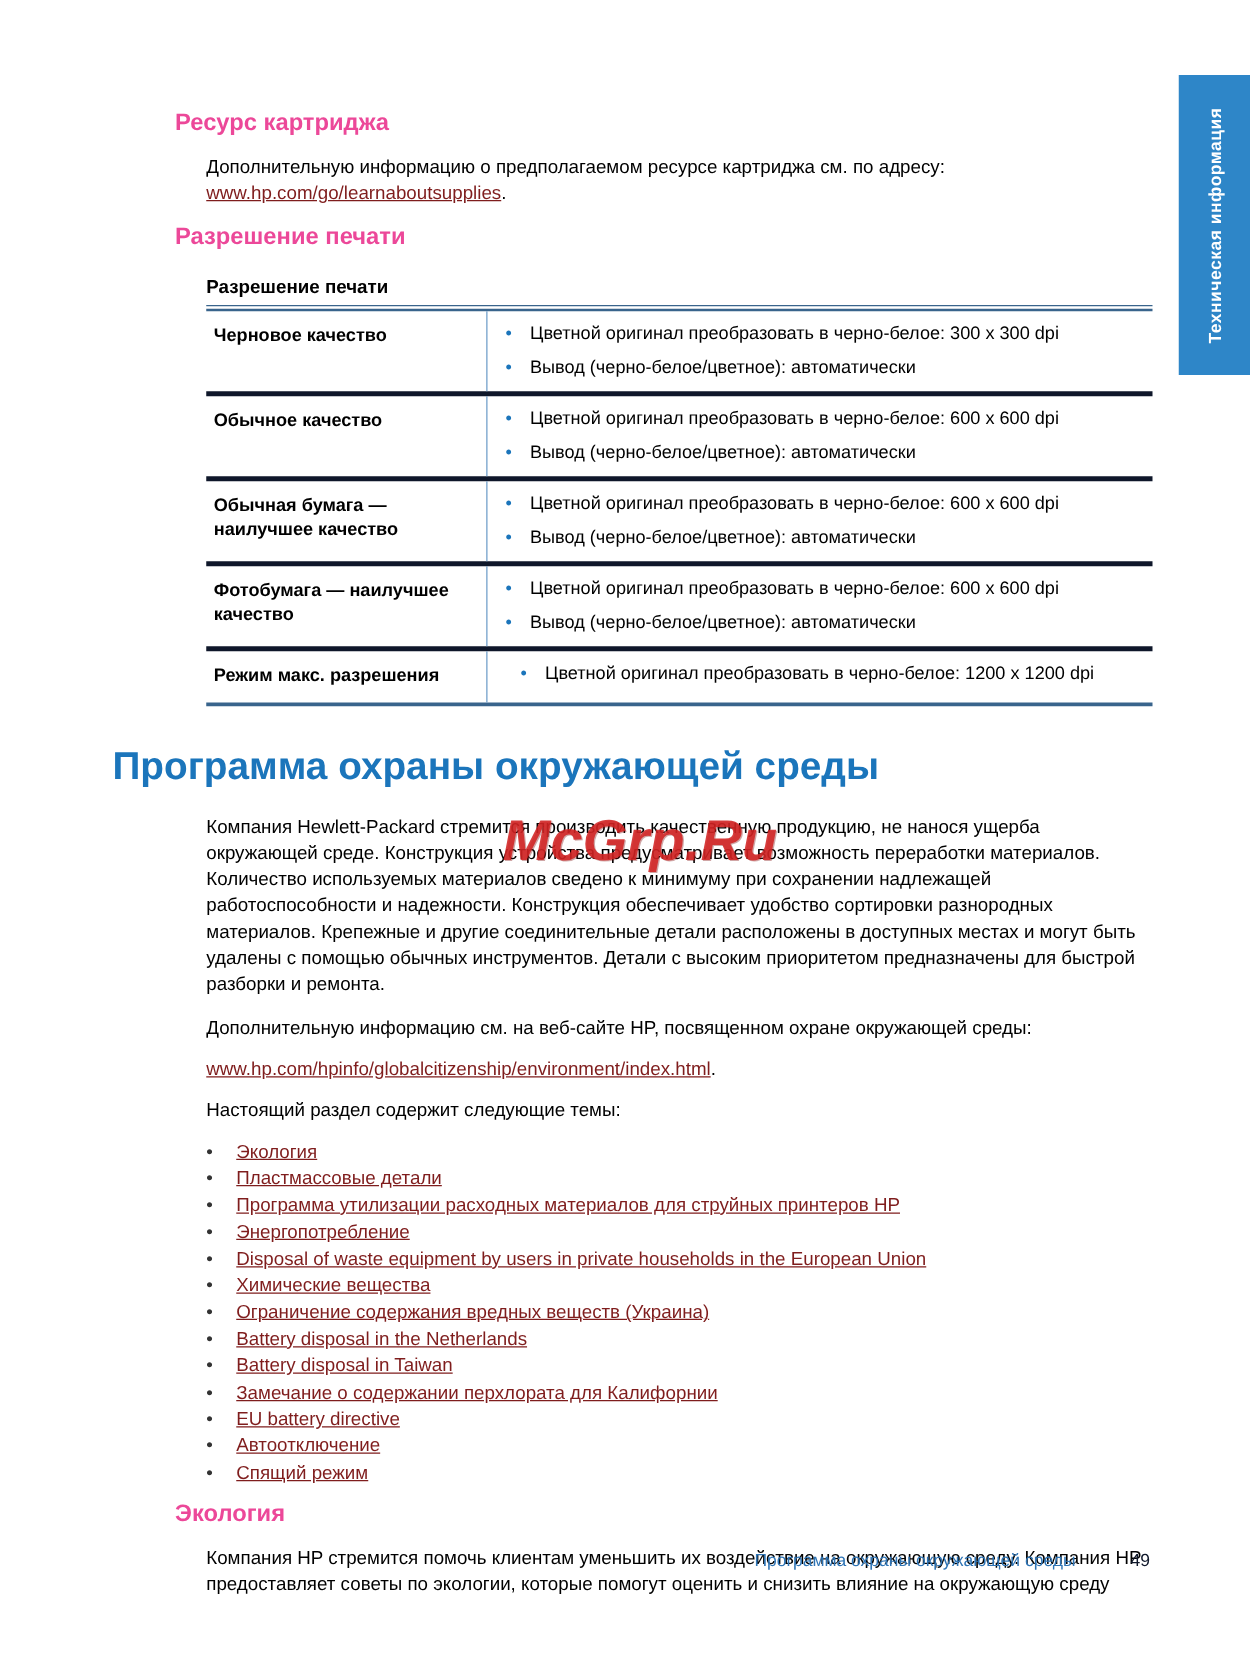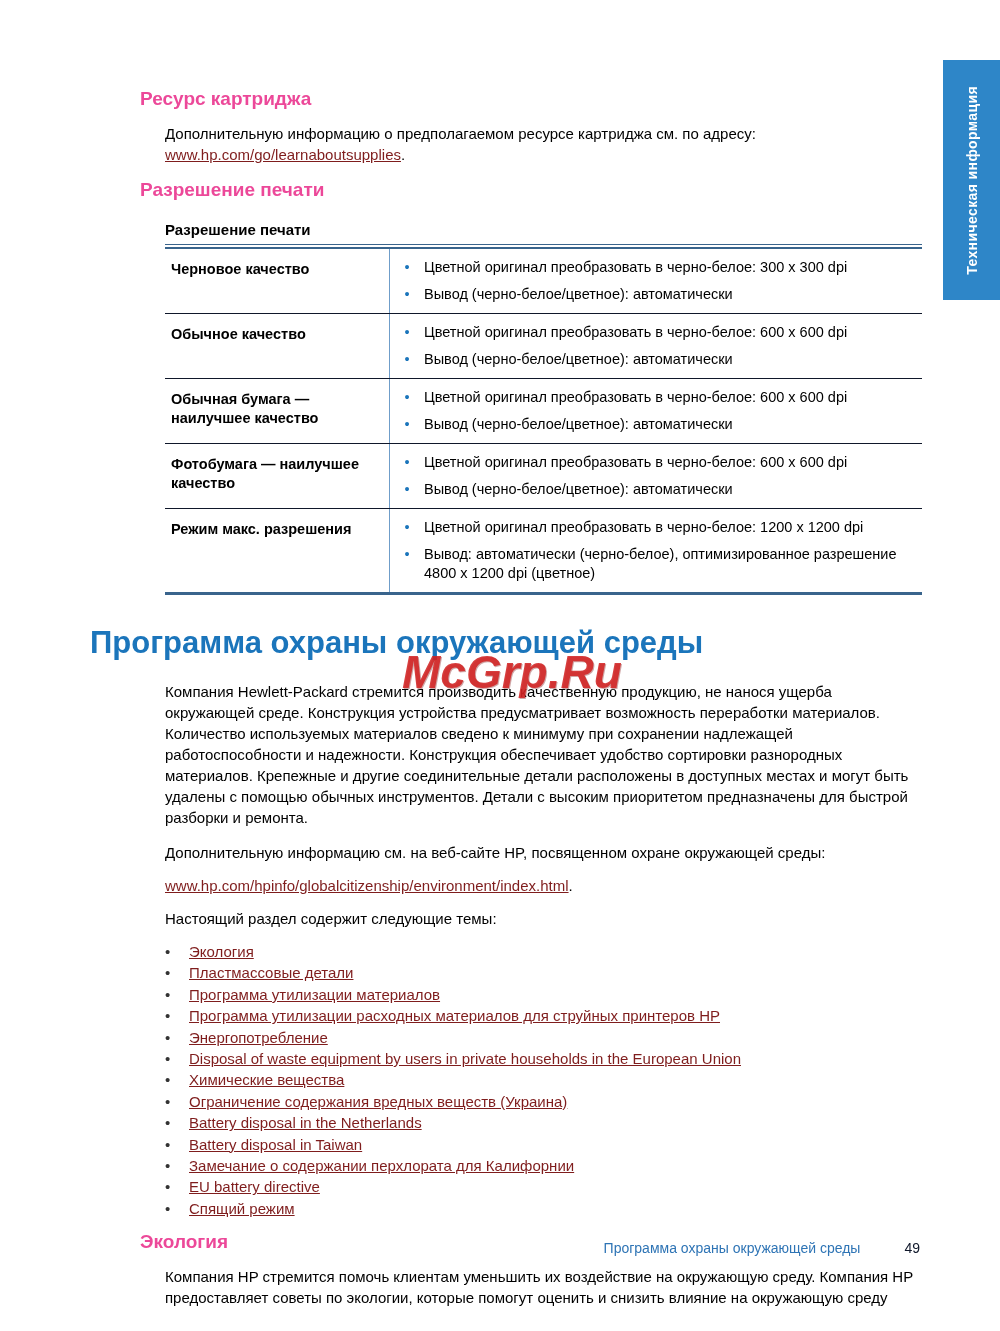--- a/index.html
+++ b/index.html
@@ -25,22 +25,22 @@
            margin-top:30px; margin-bottom:20px; }
 
   p.body { font-size:15px; line-height:21px; margin-bottom:14px; }
   p.tight { margin-bottom:12px; }
   a.link { color:#7f1d1d; text-decoration:underline; cursor:pointer; }
 
   
   .ptable { margin:20px 0 26px 0; width:757px; }
   .thead { font-size:15px; font-weight:bold; padding-bottom:6px; border-bottom:1px solid #39648c; }
   .tbody { border-top:2px solid #39648c; margin-top:2px; border-bottom:3px solid #39648c; }
-  .trow { display:flex; border-bottom:1px solid #0f172a; }
-  .trow:last-child { border-bottom:none; }
+  .trow { display:flex; border-bottom:4px solid #0f172a; }
+  .trow:last-child { border-bottom:none;gap:12px; }
   .cell-mode { width:225px; padding:11px 14px 11px 6px; font-weight:bold; font-size:14.5px;
                line-height:19px; border-right:1px solid #6f9dc9; }
   .cell-details { flex:1; padding:5px 6px 5px 0; }
   .detail { display:flex; font-size:14.5px; line-height:19px; padding:4px 0; }
   .detail::before { content:"•"; color:#1b75bb; width:34px; text-align:center; flex-shrink:0; }
 
   
   .topics { list-style:none; margin:2px 0 12px 0; }
   .topics li { display:flex; font-size:15px; line-height:21.4px; }
   .topics li::before { content:"•"; color:#333; width:24px; flex-shrink:0; }
@@ -102,43 +102,39 @@
           <div class="cell-details">
             <div class="detail">Цветной оригинал преобразовать в черно-белое: 600 x 600 dpi</div>
             <div class="detail">Вывод (черно-белое/цветное): автоматически</div>
           </div>
         </div>
 
         <div class="trow">
           <div class="cell-mode">Режим макс. разрешения</div>
           <div class="cell-details">
             <div class="detail">Цветной оригинал преобразовать в черно-белое: 1200 x 1200 dpi</div>
-            <div class="detail">Вывод: автоматически (черно-белое), оптимизированное разрешение 4800 x 1200 dpi (цветное)</div>
           </div>
         </div>
 
       </div>
     </div>
 
     <h1 class="big">Программа охраны окружающей среды</h1>
 
     <p class="body">Компания Hewlett-Packard стремится производить качественную продукцию, не нанося ущерба окружающей среде. Конструкция устройства предусматривает возможность переработки материалов. Количество используемых материалов сведено к минимуму при сохранении надлежащей работоспособности и надежности. Конструкция обеспечивает удобство сортировки разнородных материалов. Крепежные и другие соединительные детали расположены в доступных местах и могут быть удалены с помощью обычных инструментов. Детали с высоким приоритетом предназначены для быстрой разборки и ремонта.</p>
     <p class="body tight">Дополнительную информацию см. на веб-сайте HP, посвященном охране окружающей среды:</p>
     <p class="body tight"><a class="link">www.hp.com/hpinfo/globalcitizenship/environment/index.html</a><span>.</span></p>
     <p class="body tight">Настоящий раздел содержит следующие темы:</p>
 
     <ul class="topics">
       <li>
           <a class="link">Экология</a>
         </li>
       <li>
           <a class="link">Пластмассовые детали</a>
-        </li>
-      <li>
-          <a class="link">Программа утилизации материалов</a>
         </li>
       <li>
           <a class="link">Программа утилизации расходных материалов для струйных принтеров HP</a>
         </li>
       <li>
           <a class="link">Энергопотребление</a>
         </li>
       <li>
           <a class="link">Disposal of waste equipment by users in private households in the European Union</a>
         </li>
@@ -154,20 +150,23 @@
       <li>
           <a class="link">Battery disposal in Taiwan</a>
         </li>
       <li>
           <a class="link">Замечание о содержании перхлората для Калифорнии</a>
         </li>
       <li>
           <a class="link">EU battery directive</a>
         </li>
       <li>
+          <a class="link">Автоотключение</a>
+        </li>
+      <li>
           <a class="link">Спящий режим</a>
         </li>
     </ul>
 
     <h2 class="sec">Экология</h2>
     <p class="body">Компания HP стремится помочь клиентам уменьшить их воздействие на окружающую среду. Компания HP предоставляет советы по экологии, которые помогут оценить и снизить влияние на окружающую среду</p>
 
   </div>
 
   <div class="footer">

